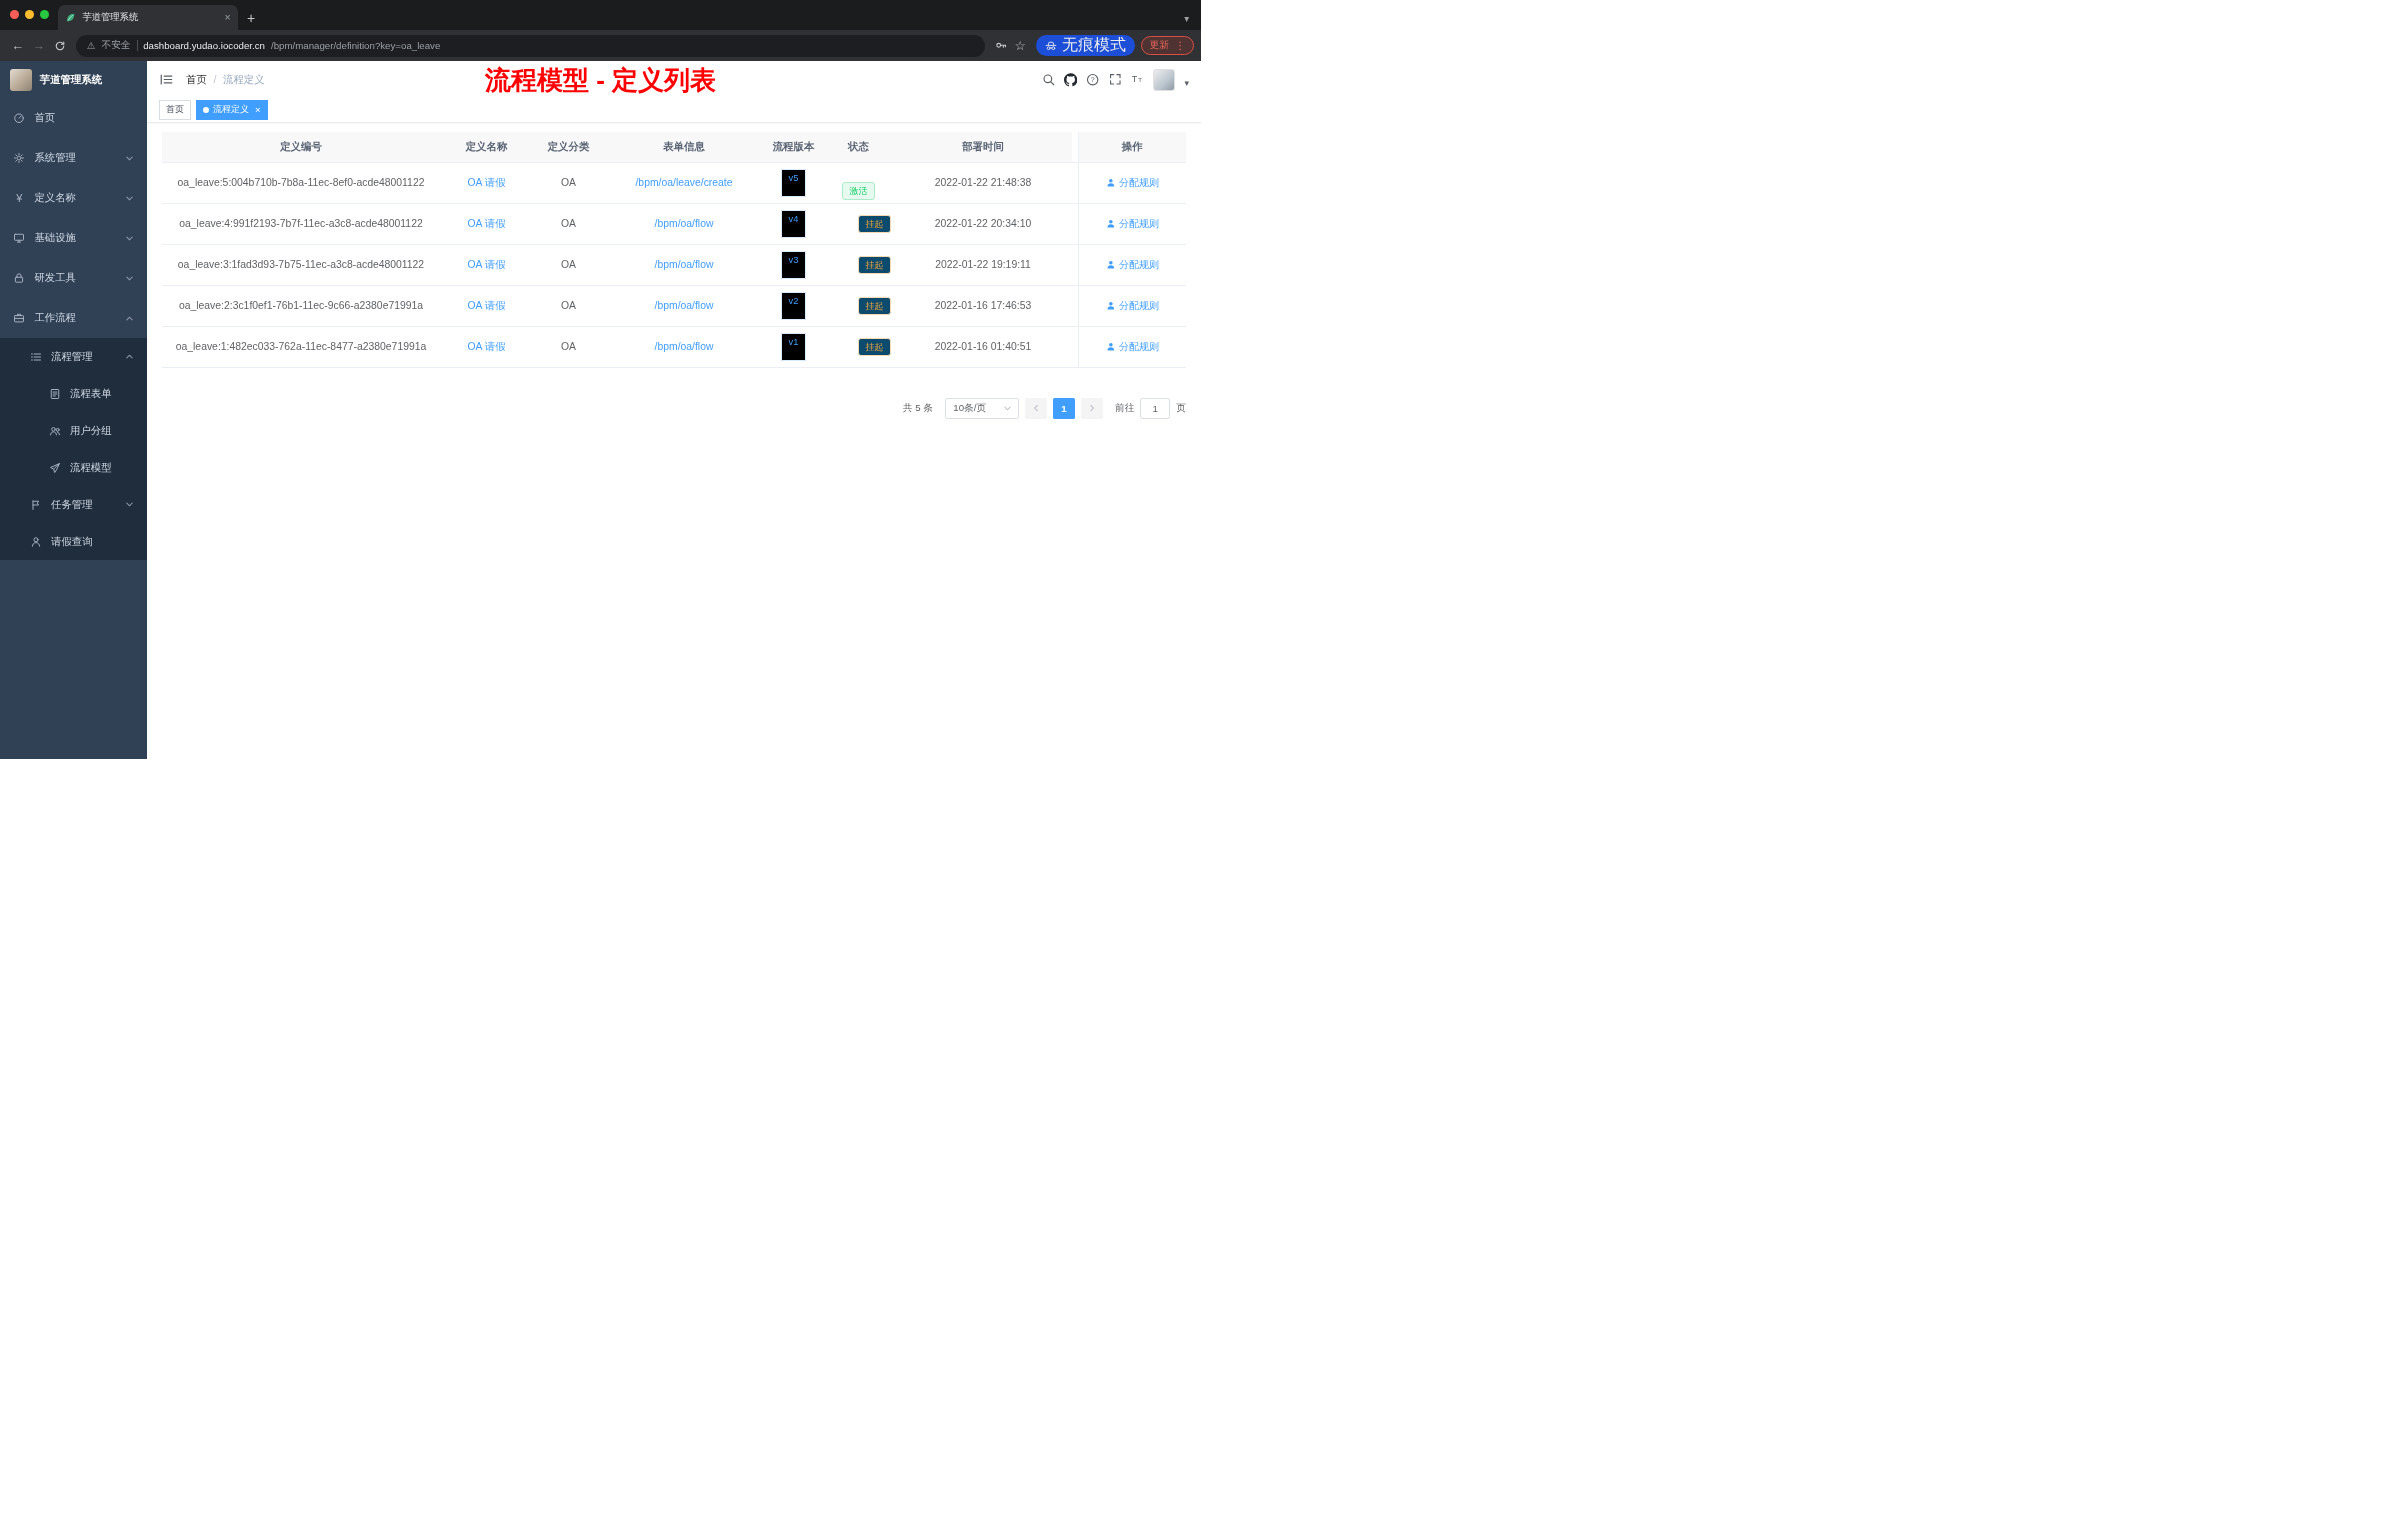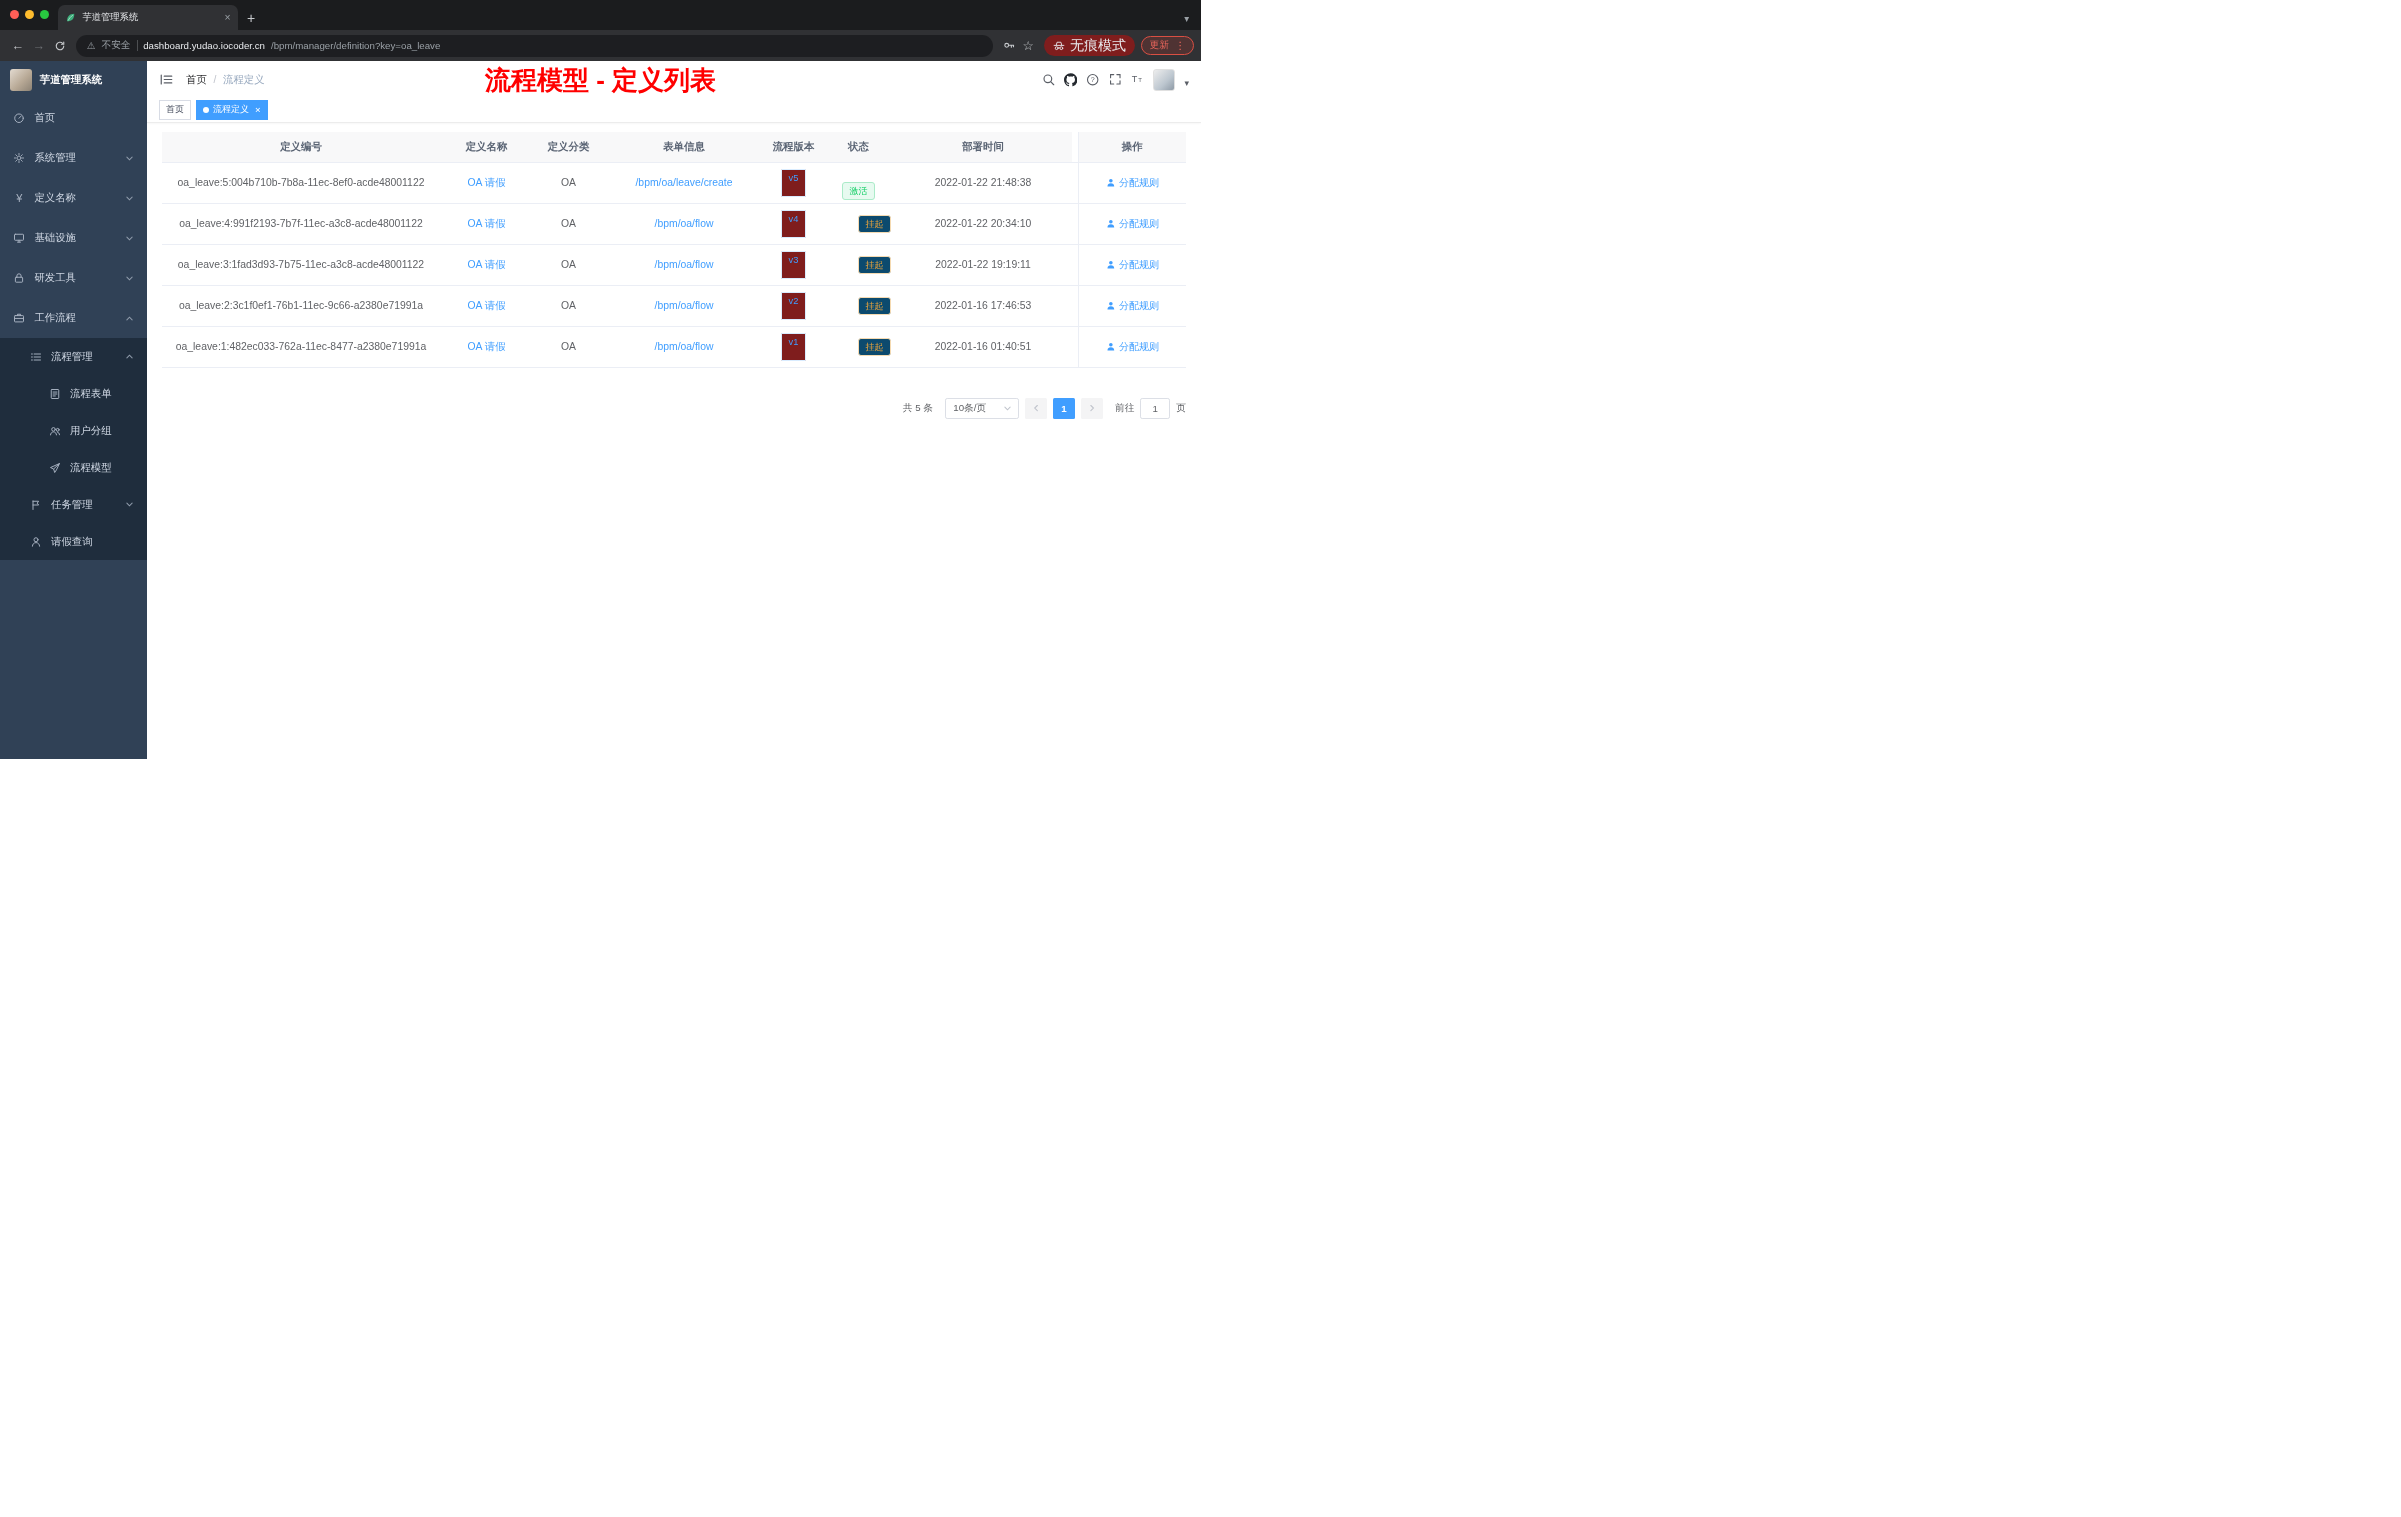--- a/index.html
+++ b/index.html
@@ -24,21 +24,21 @@
   .navbtn { width:21px; height:21px; display:flex; align-items:center; justify-content:center; color:#c7cacd; font-size:12.6px; cursor:pointer; flex:none; }
   .navbtn.dim { color:#6e7175; }
   .urlbar { flex:1; height:22px; background:#1d1e21; border-radius:11px; margin:0 6px; display:flex; align-items:center; padding:0 10.4px; gap:6px; font-size:9.7px; min-width:0; cursor:text; }
   .warnglyph { color:#9aa0a6; font-size:9.7px; }
   .notsecure { color:#9aa0a6; }
   .url-div { width:0.7px; height:10.4px; background:#4d4f52; }
   .host { color:#e8eaed; white-space:nowrap; }
   .path { color:#9aa0a6; white-space:nowrap; overflow:hidden; flex:1; }
   .tool-ic { width:19.3px; height:19.3px; display:flex; align-items:center; justify-content:center; color:#c7cacd; cursor:pointer; flex:none; }
   .tool-ic.star { font-size:12.6px; }
-  .incognito { display:flex; align-items:center; gap:5.2px; background:#7f1d1d; border-radius:10.4px; height:21px; padding:0 9px; color:#e8eaed; font-size:14px; margin:0 6px; flex:none; }
+  .incognito { display:flex; align-items:center; gap:5.2px; background:#1d4ed8; border-radius:10.4px; height:21px; padding:0 9px; color:#e8eaed; font-size:16px; margin:0 6px; flex:none; }
   .update-pill { display:flex; align-items:center; gap:6px; height:19.3px; border-radius:9.7px; border:0.7px solid #d94f43; background:rgba(220,60,50,.18); color:#ee675c; font-size:9.7px; padding:0 7.4px; cursor:pointer; flex:none; }
   .menu-dots { font-size:10.4px; }
 
   
   .app { flex:1; display:flex; min-height:0; }
 
   .sidebar { width:147px; background:#304156; color:#cfd7e3; font-size:10.4px; flex:none; display:flex; flex-direction:column; }
   .logo { height:37px; display:flex; align-items:center; gap:7.4px; padding:0 10.4px; cursor:pointer; }
   .logo-img { width:22px; height:22px; border-radius:3px; background:linear-gradient(135deg,#e3dbd1,#b9aa97 55%,#8c8274); flex:none; }
   .logo-title { color:#fff; font-weight:bold; font-size:10.4px; white-space:nowrap; }
@@ -72,21 +72,21 @@
   .tag .dot { width:6px; height:6px; border-radius:50%; background:#fff; }
   .tag-x { font-size:9.7px; margin-left:1.5px; }
 
   .content { flex:1; padding:9px 15px; overflow:hidden; }
   table { width:100%; border-collapse:collapse; font-size:10.4px; color:#606266; text-align:center; table-layout:fixed; }
   thead th { background:#f8f8f9; height:30px; font-weight:600; color:#5a6474; border-bottom:0.7px solid #ebeef5; }
   thead th.gap { background:#fff; border-bottom:0.7px solid #ebeef5; }
   tbody td { height:41px; border-bottom:0.7px solid #ebeef5; white-space:nowrap; overflow:hidden; }
   th.opcol, td.opcol { border-left:0.7px solid #ebeef5; }
   a.link { color:#409eff; text-decoration:none; cursor:pointer;text-align:right; }
-  .ver-tag { display:inline-block; padding:0 6.7px; height:28px; line-height:16.3px; border:0.7px solid #d9ecff; background:#7f1d1d; color:#409eff; border-radius:1px; font-size:9.3px; }
+  .ver-tag { display:inline-block; padding:0 6.7px; height:28px; line-height:16.3px; border:0.7px solid #d9ecff; background:#000000; color:#409eff; border-radius:1px; font-size:9.3px; }
   .status-tag { display:inline-block; padding:0 6.7px; height:18px; line-height:16.3px; border-radius:3px; font-size:9px; border:0.7px solid transparent; }
   .status-tag.success { background:#e7faf0; color:#13ce66; border-color:#abebc9;margin-top:16px; }
   .status-tag.warning { background:#0c4a6e; color:#e6a23c; border-color:#f5dab1;margin-left:32px; }
   .op-link { display:inline-flex; align-items:center; gap:3.7px; color:#409eff; font-size:10px; text-decoration:none; cursor:pointer; }
   .op-link svg { width:9.7px; height:9.7px; }
 
   .pagination { display:flex; justify-content:flex-end; align-items:center; margin-top:30px; font-size:9.7px; color:#606266; gap:6px; }
   .pg-total { margin-right:6px; }
   .pagesize { width:74px; height:21px; border:0.7px solid #dcdfe6; border-radius:2.2px; display:flex; align-items:center; justify-content:space-between; padding:0 6px 0 7.4px; cursor:pointer; color:#606266; }
   .pagesize .chev { color:#c0c4cc; }

